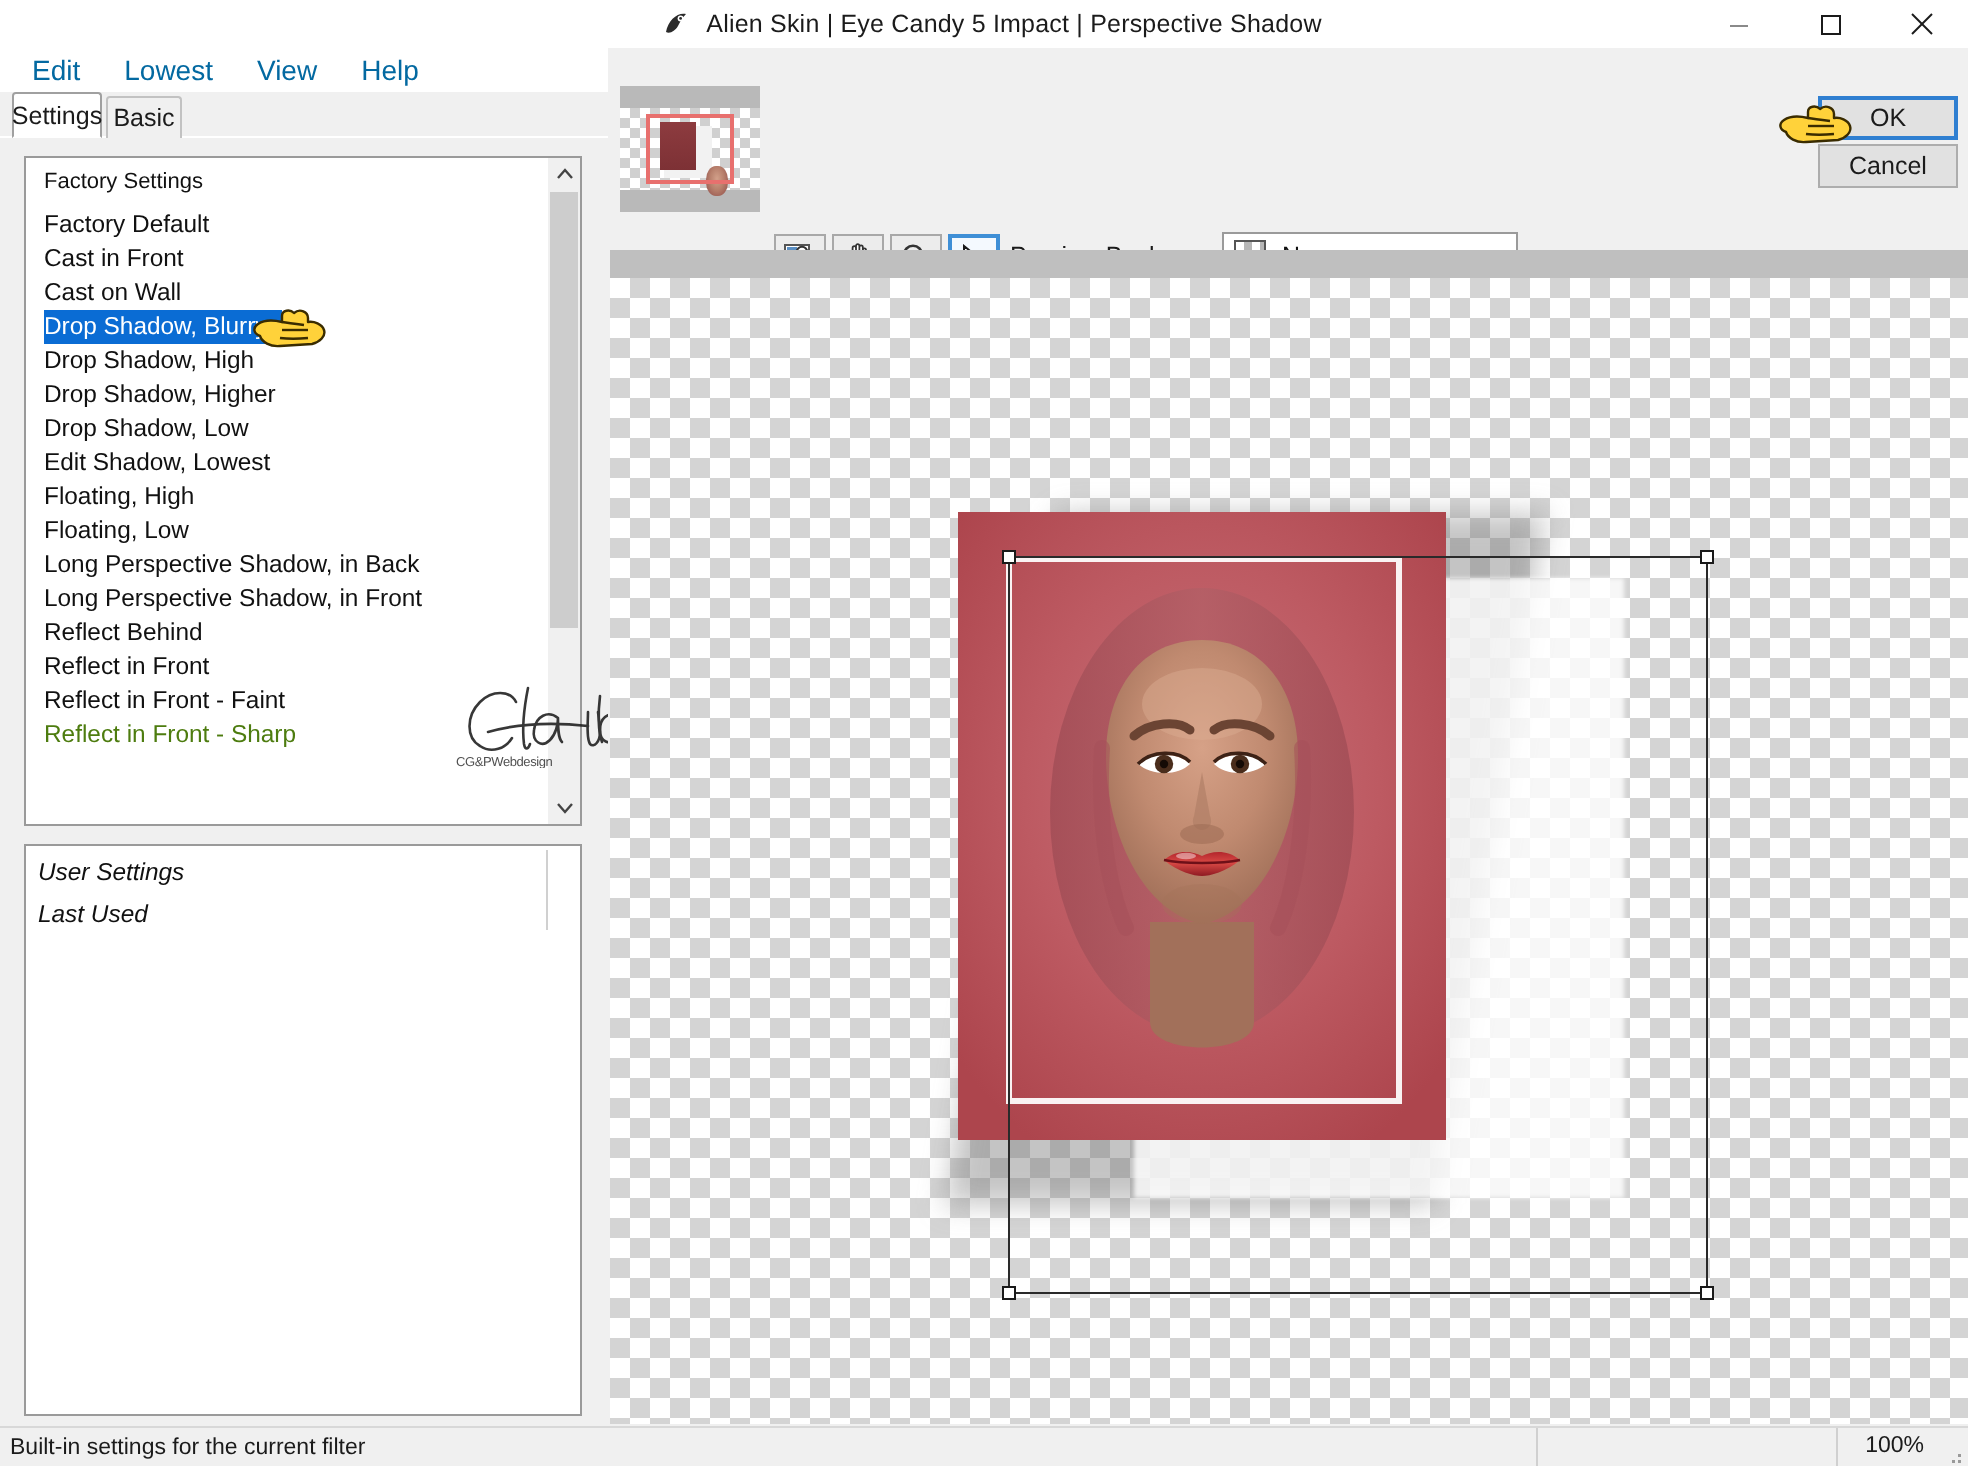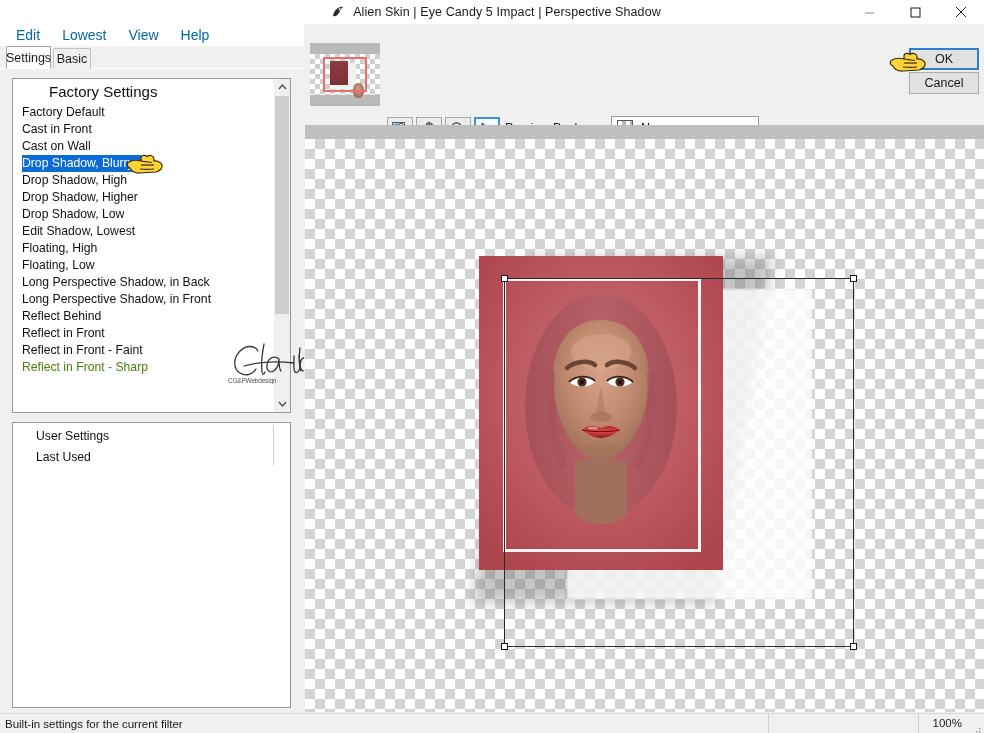--- a/index.html
+++ b/index.html
@@ -89,21 +89,21 @@
     overflow: hidden;
   }
   #settings-list {
     position: absolute; left: 0; top: 0; width: 262px; height: 333px;
     overflow: hidden;
   }
   .preset-row {
     height: 17px; line-height: 17px; font-size: 12.2px; color: #111111;
     padding-left: 9px; white-space: nowrap; box-sizing: border-box;
   }
-  .preset-row.group { font-size: 15px; margin-left: 27px; }
+  .preset-row.group { font-size: 11px; }
   .preset-row.selected {
     background: #0a6cd4; color: #ffffff;
     display: inline-block; padding-right: 7px; margin-left: 9px; padding-left: 0;
   }
   .preset-row.selwrap { padding-left: 0; }
   .preset-row.clipped { color: #4d7c0f; }
 
   
   #list-scroll {
     position: absolute; right: 0; top: 0; width: 16px; height: 333px;
@@ -118,21 +118,21 @@
   #sb-thumb {
     position: absolute; left: 1px; top: 17px; width: 14px; height: 218px;
     background: #cdcdcd;
   }
 
   
   #user-box {
     position: absolute; left: 12px; top: 376px; width: 279px; height: 286px;
     background: #ffffff; border: 1px solid #9a9a9a; box-sizing: border-box;
   }
-  #user-box .preset-row { padding-left: 23px; height: 21px; line-height: 21px; }
+  #user-box .preset-row { padding-left: 6px; height: 21px; line-height: 21px; font-style: italic; }
   #user-divider {
     position: absolute; right: 16px; top: 2px; width: 1px; height: 40px;
     background: #d0d0d0;
   }
 
   
   .btn {
     position: absolute; box-sizing: border-box;
     background: #e1e1e1; border: 1px solid #adadad;
     font-size: 12.5px; color: #1b1b1b;

